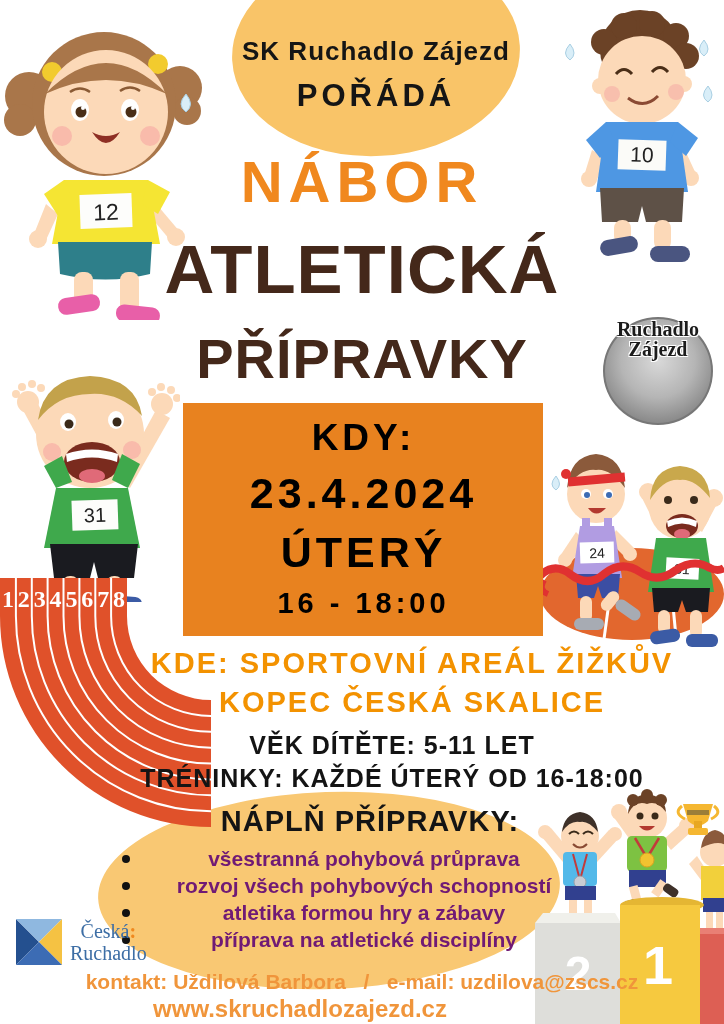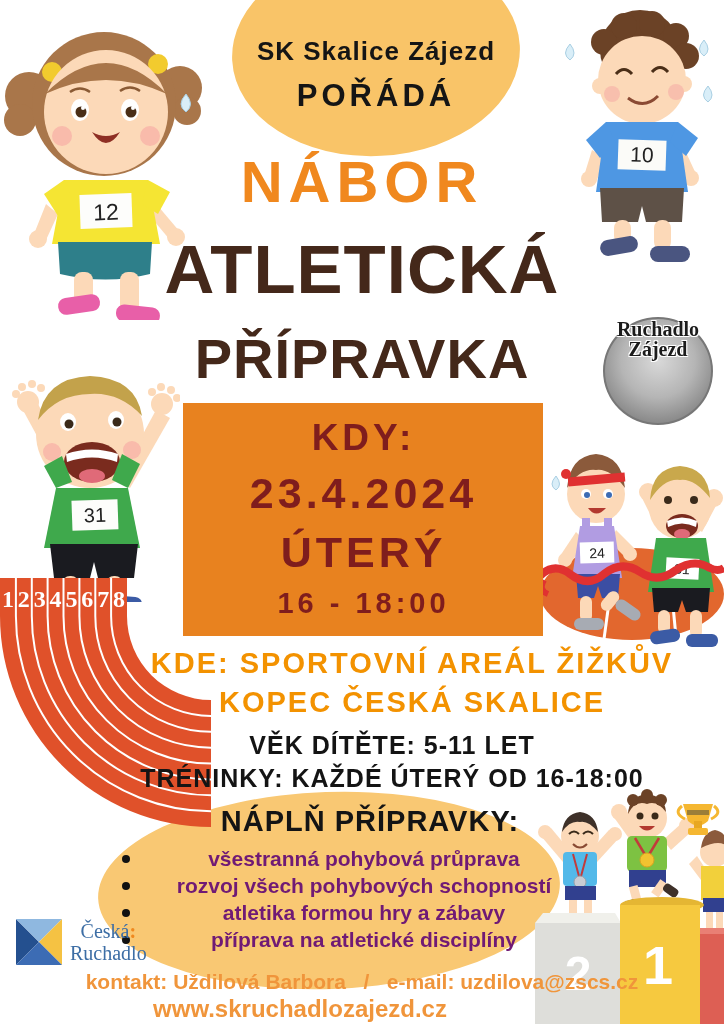--- a/index.html
+++ b/index.html
@@ -10,21 +10,21 @@
   .blob{border-radius:50%;}
   
   .club-line{left:228px;top:36px;width:296px;font-size:26px;font-weight:700;color:#151515;letter-spacing:1px;z-index:2;}
   .porada{left:228px;top:78px;width:296px;font-size:31px;font-weight:700;color:#151515;letter-spacing:4px;z-index:2;}
   .kicker{left:62px;top:148px;width:600px;font-size:58px;font-weight:700;color:#F0881E;letter-spacing:6px;z-index:2;}
   .title1{left:12px;top:230px;width:700px;font-size:69px;font-weight:700;color:#44281A;letter-spacing:1px;z-index:2;}
   .title2{left:12px;top:326px;width:700px;font-size:56px;font-weight:700;color:#44281A;letter-spacing:1px;z-index:2;}
   
   .when-box{left:183px;top:403px;width:360px;height:233px;background:#E8821F;z-index:3;
             display:flex;flex-direction:column;justify-content:space-between;align-items:center;
-            padding:14px 0 16px 1px;box-sizing:border-box;color:#7f1d1d;font-weight:700;letter-spacing:4px;}
+            padding:14px 0 16px 1px;box-sizing:border-box;color:#000000;font-weight:700;letter-spacing:4px;}
   .when-label{font-size:37px;}
   .when-date{font-size:43px;}
   .when-day{font-size:43px;}
   .when-time{font-size:29px;}
   .where-block{left:100px;top:644px;width:624px;color:#F39200;font-size:29px;font-weight:700;
                letter-spacing:2px;line-height:1.33;z-index:3;}
   .details-block{left:60px;top:729px;width:664px;color:#141414;font-size:25px;font-weight:700;
                  letter-spacing:1px;line-height:1.3;z-index:3;}
   .blob-top{left:232px;top:-50px;width:288px;height:206px;background:#F9C468;z-index:1;transform:rotate(-3deg);}
   .blob-bottom{left:98px;top:792px;width:462px;height:197px;background:#F9C873;z-index:1;transform:rotate(-2deg);}
@@ -51,25 +51,25 @@
   .z1{z-index:1}.z2{z-index:2}
 </style>
 </head>
 <body>
 
 <div id="poster">
 
   <div class="abs blob blob-top"></div>
   <div class="abs blob blob-bottom"></div>
 
-  <div class="abs ctr club-line">SK Skalice Zájezd</div>
+  <div class="abs ctr club-line">SK Ruchadlo Zájezd</div>
   <div class="abs ctr porada">POŘÁDÁ</div>
   <div class="abs ctr kicker">NÁBOR</div>
   <div class="abs ctr title1">ATLETICKÁ</div>
-  <div class="abs ctr title2">PŘÍPRAVKA</div>
+  <div class="abs ctr title2">PŘÍPRAVKY</div>
 
   <svg class="abs z1" style="left:0;top:8px" width="205" height="312" viewBox="0 0 205 312">
     <circle cx="29" cy="88" r="24" fill="#A9764A"></circle>
       <circle cx="20" cy="112" r="16" fill="#A9764A"></circle>
     <circle cx="180" cy="80" r="22" fill="#A9764A"></circle>
       <circle cx="187" cy="103" r="14" fill="#A9764A"></circle>
     <circle cx="104" cy="96" r="72" fill="#A9764A"></circle>
     <circle cx="52" cy="64" r="10" fill="#F2CB2E"></circle>
       <circle cx="158" cy="56" r="10" fill="#F2CB2E"></circle>
     <circle cx="106" cy="104" r="62" fill="#FCD9B8"></circle>

